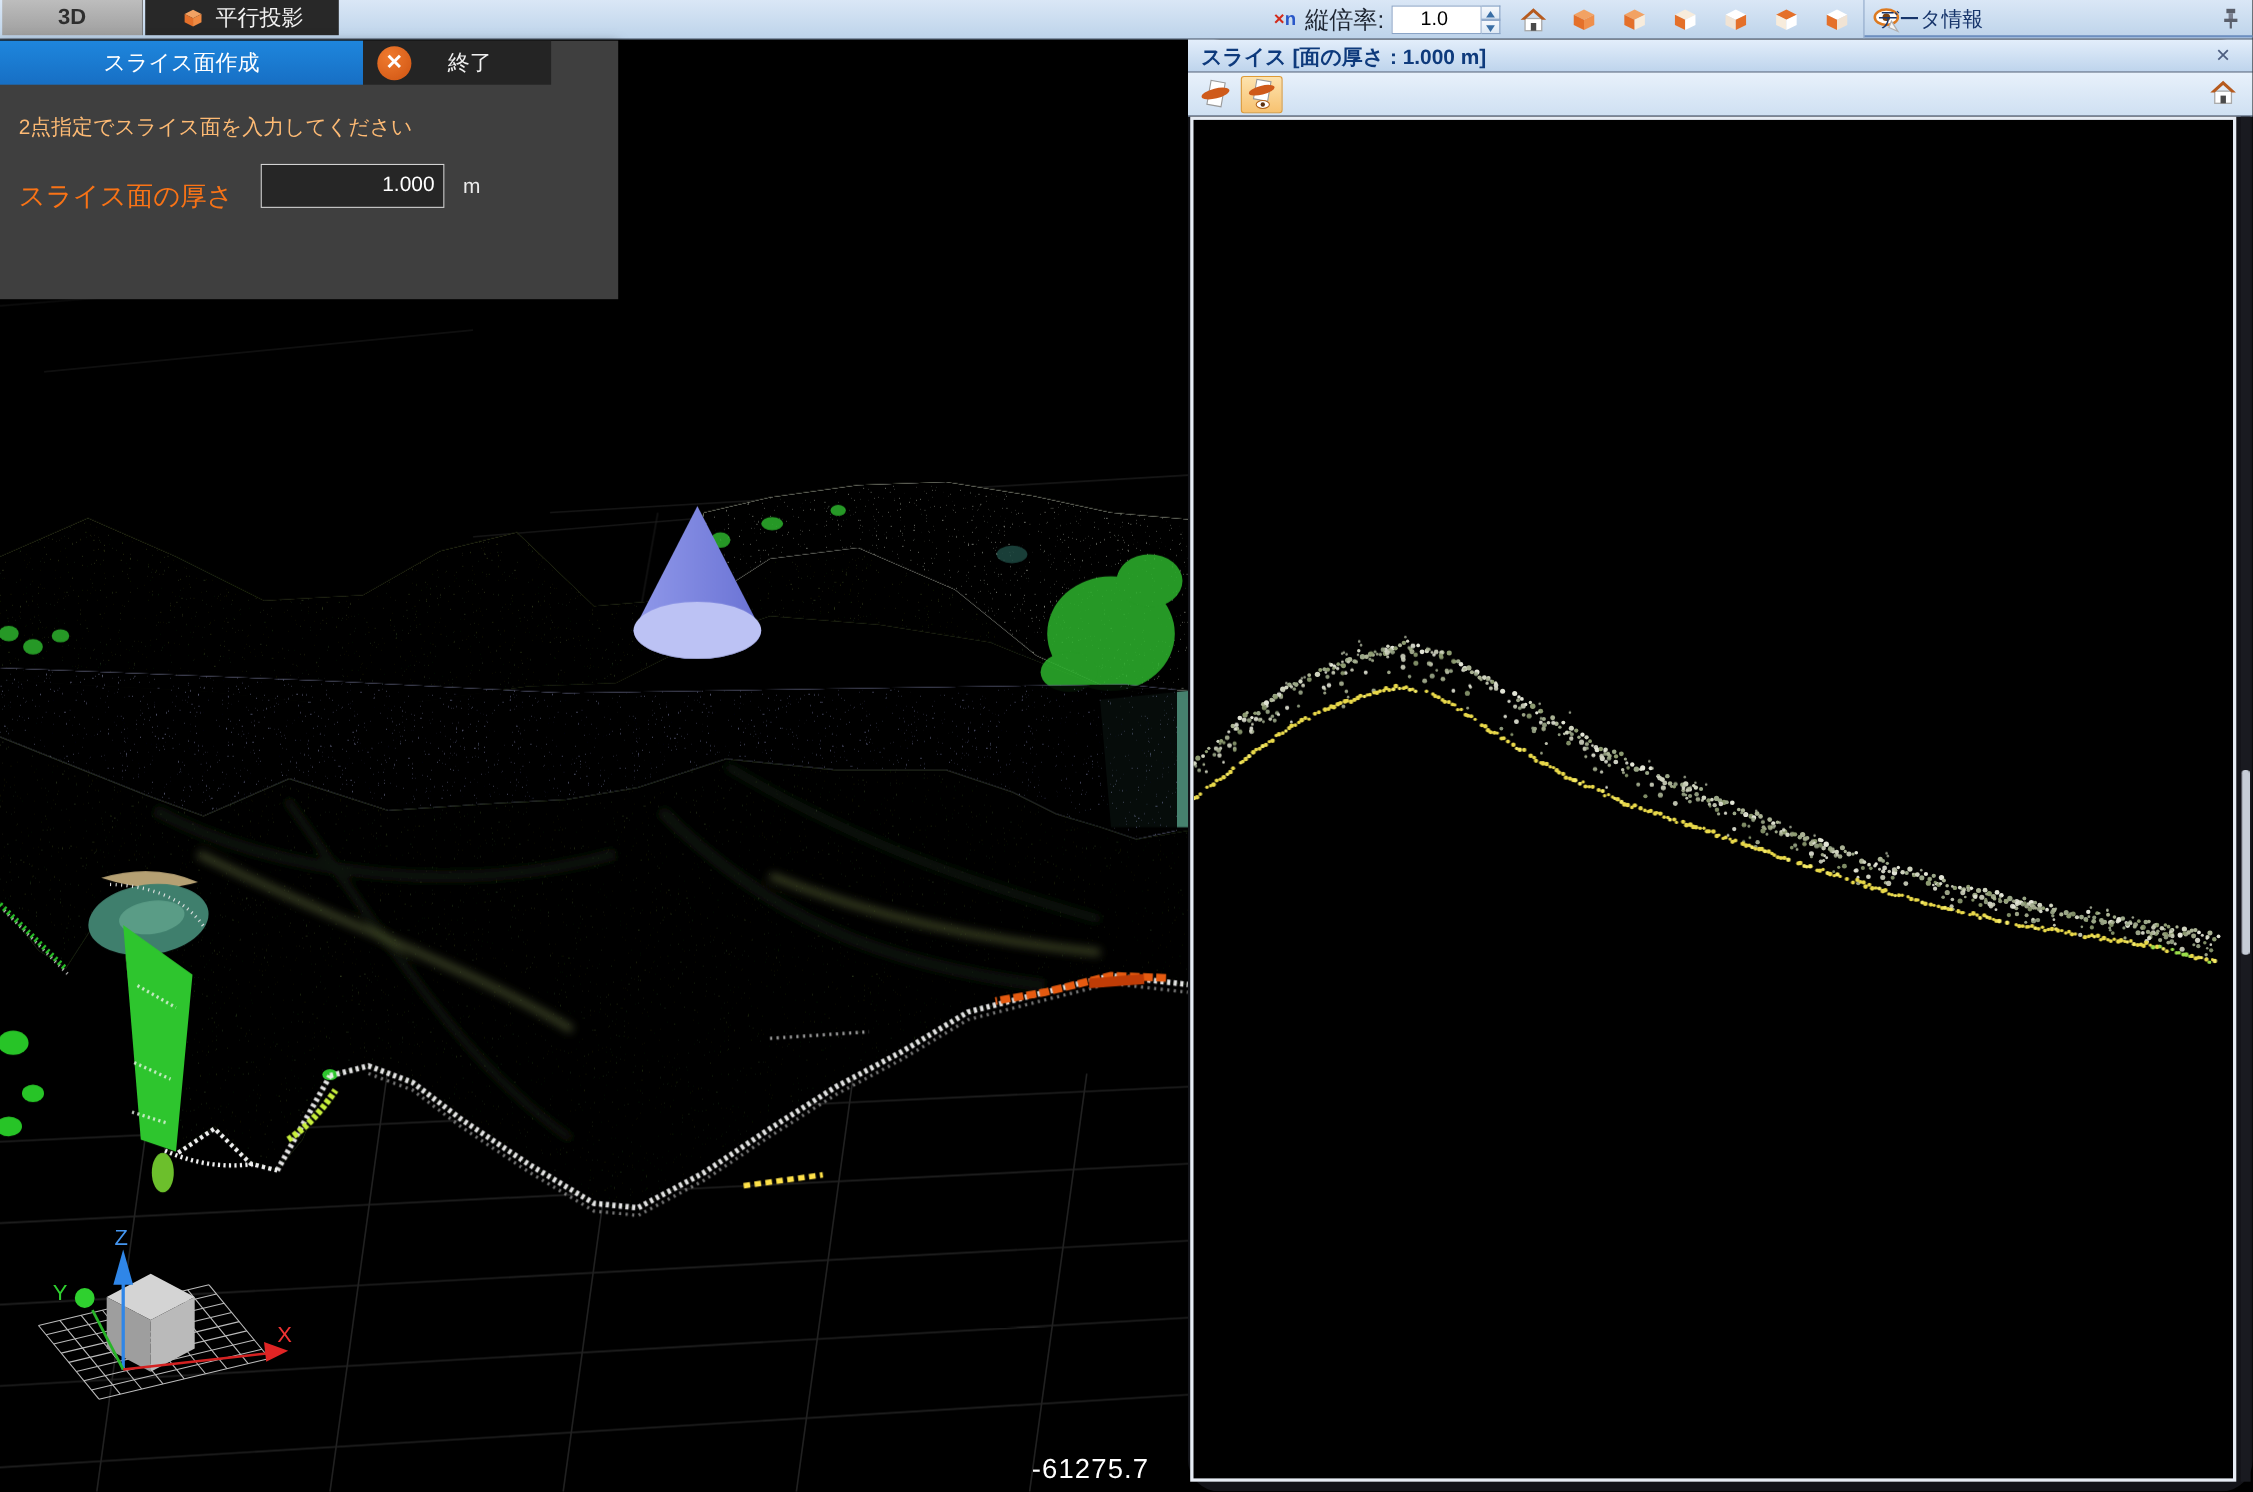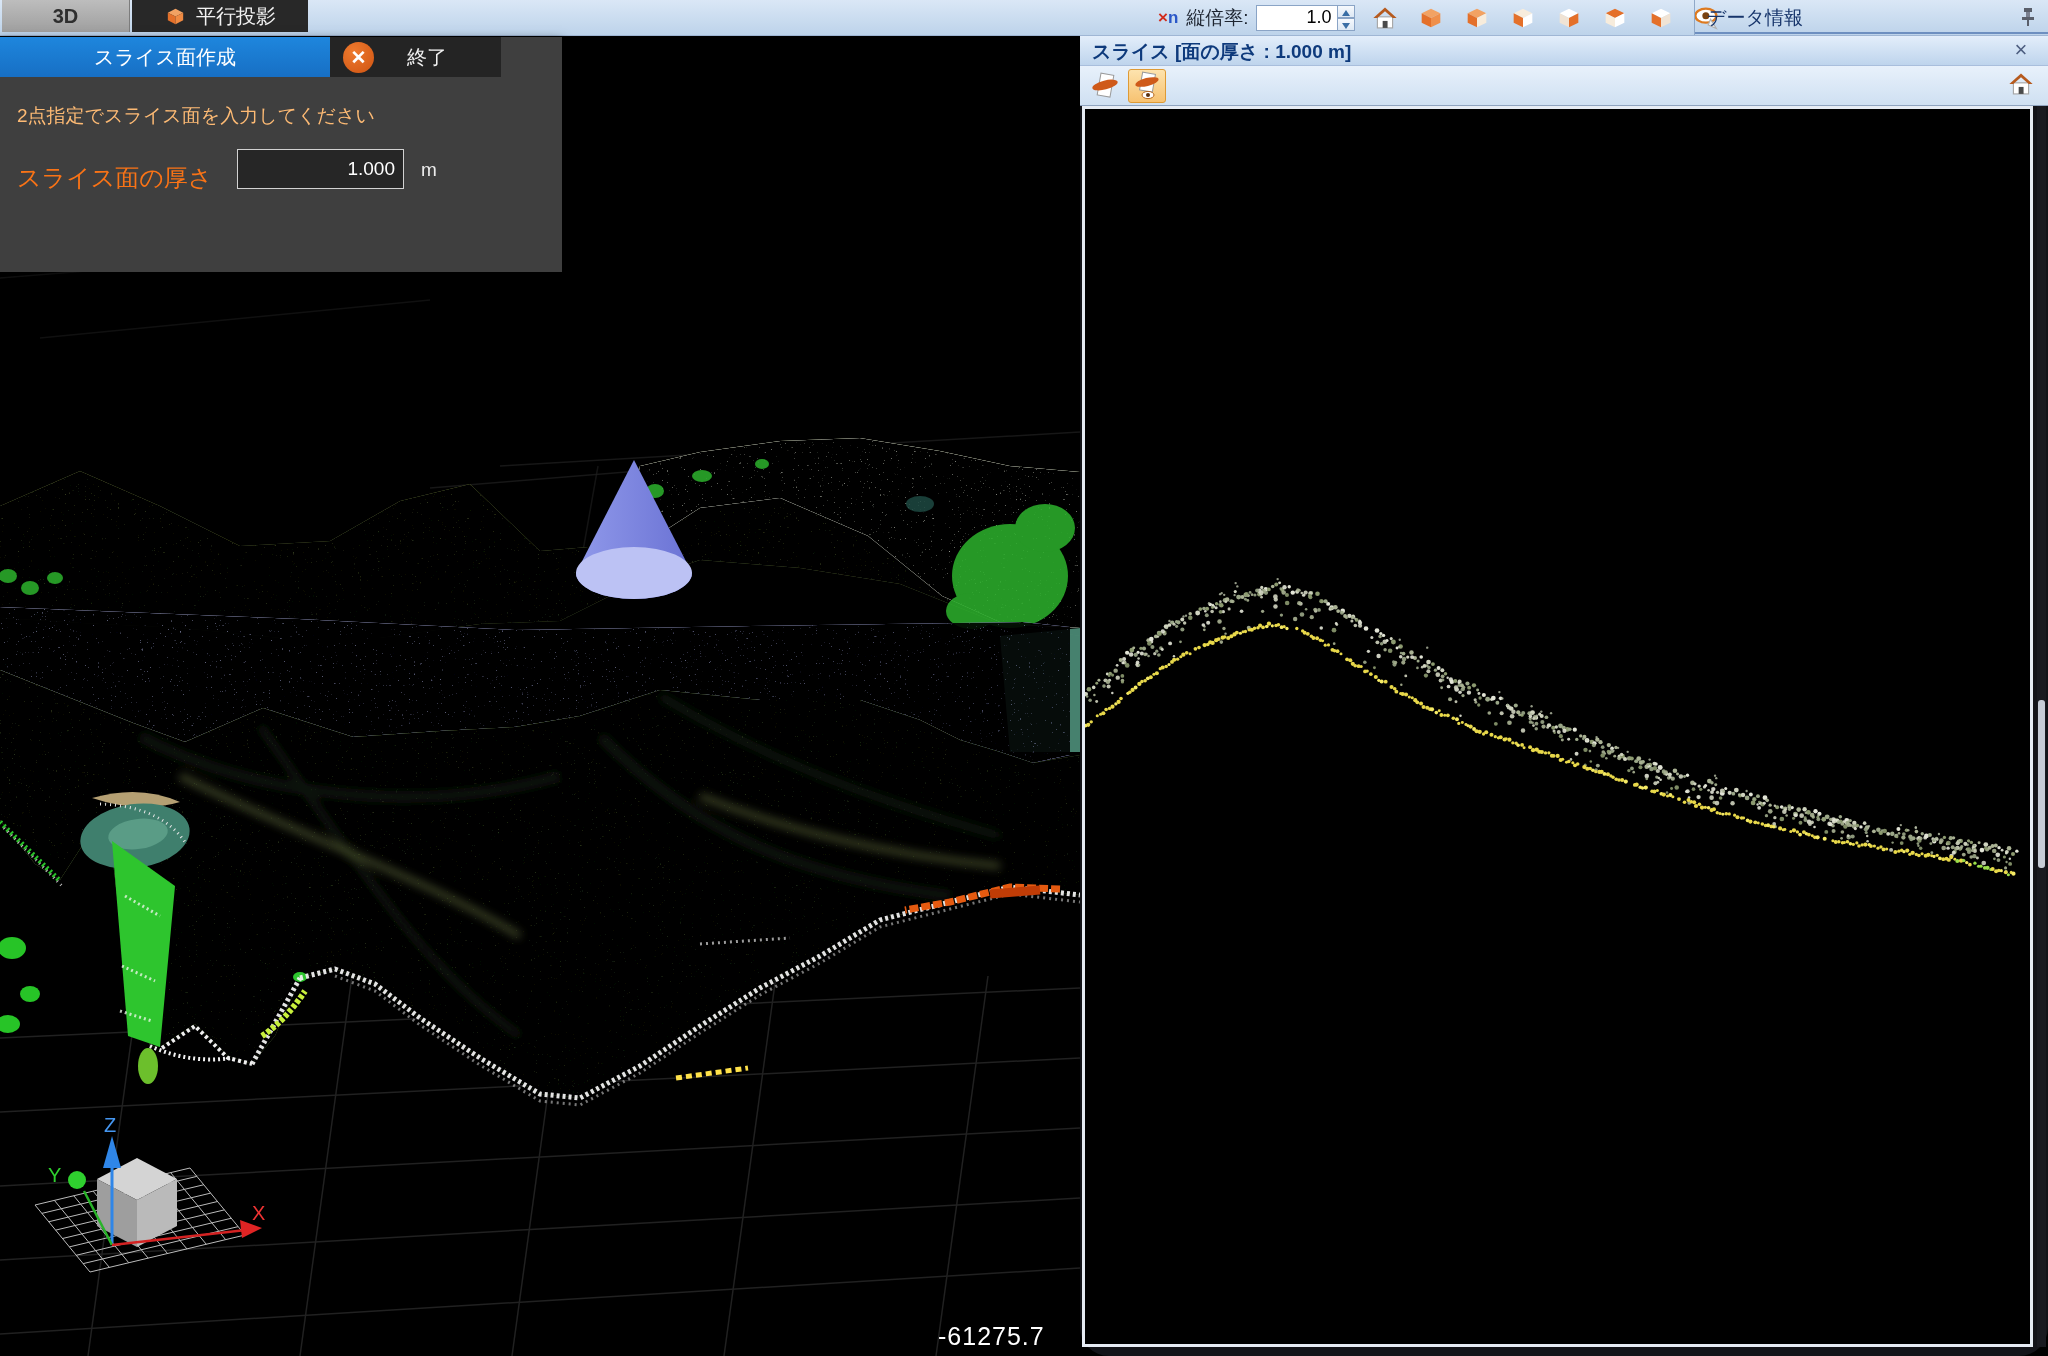--- a/index.html
+++ b/index.html
@@ -18,24 +18,24 @@
   .tab { position:absolute; top:0; height:32px; display:flex; align-items:center;
          justify-content:center; font-size:20px; cursor:default; }
   .tab-3d { left:2px; width:128px; background:linear-gradient(#bdbdbd,#9f9f9f);
             color:#2e2e2e; font-weight:bold; border-right:1px solid #7c7c7c; }
   .tab-parallel { left:132px; width:176px; background:#282828; color:#f2f2f2; gap:9px; }
   .tab-parallel svg { width:23px; height:23px; }
   .tb-controls { position:absolute; left:1158px; top:0; height:35px; display:flex;
                  align-items:center; }
   .xn { font-size:17px; font-weight:bold; margin-right:8px; }
   .xn .x { color:#d22b1c; } .xn .n { color:#2a57c8; }
-  .vlabel { font-size:19px; color:#1d2430; margin-right:7px; }
+  .vlabel { font-size:22px; color:#1d2430; margin-right:7px; }
   .scalebox { display:flex; align-items:stretch; height:26px; margin-right:12px; }
   .scalebox input { width:82px; height:26px; border:1px solid #8aa4c6; background:#fff;
-                    text-align:right; font-size:18px; padding-right:5px;
+                    text-align:center; font-size:18px; padding-right:5px;
                     font-family:"Liberation Sans",sans-serif; }
   .spinner { display:flex; flex-direction:column; width:17px; }
   .spin-btn { flex:1; background:linear-gradient(#f6f9fd,#dde8f4); border:1px solid #8aa4c6;
               border-left:none; position:relative; }
   .spin-btn::after { content:""; position:absolute; left:4px; border-left:4px solid transparent;
               border-right:4px solid transparent; }
   .spin-up::after { top:4px; border-bottom:6px solid #3a6ea5; }
   .spin-down::after { top:4px; border-top:6px solid #3a6ea5; }
   .tb-icon { width:36px; height:30px; margin-right:10px; display:flex; align-items:center;
              justify-content:center; }

